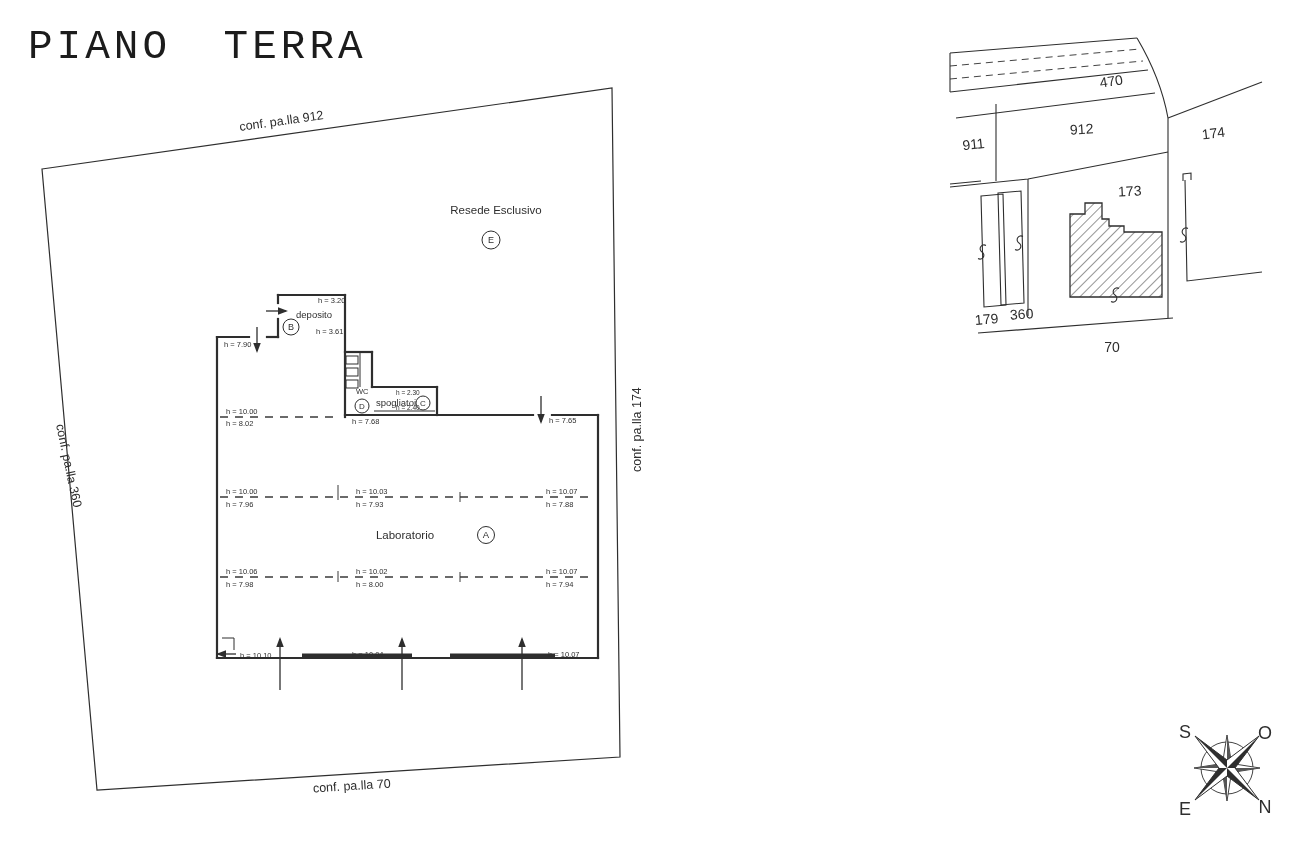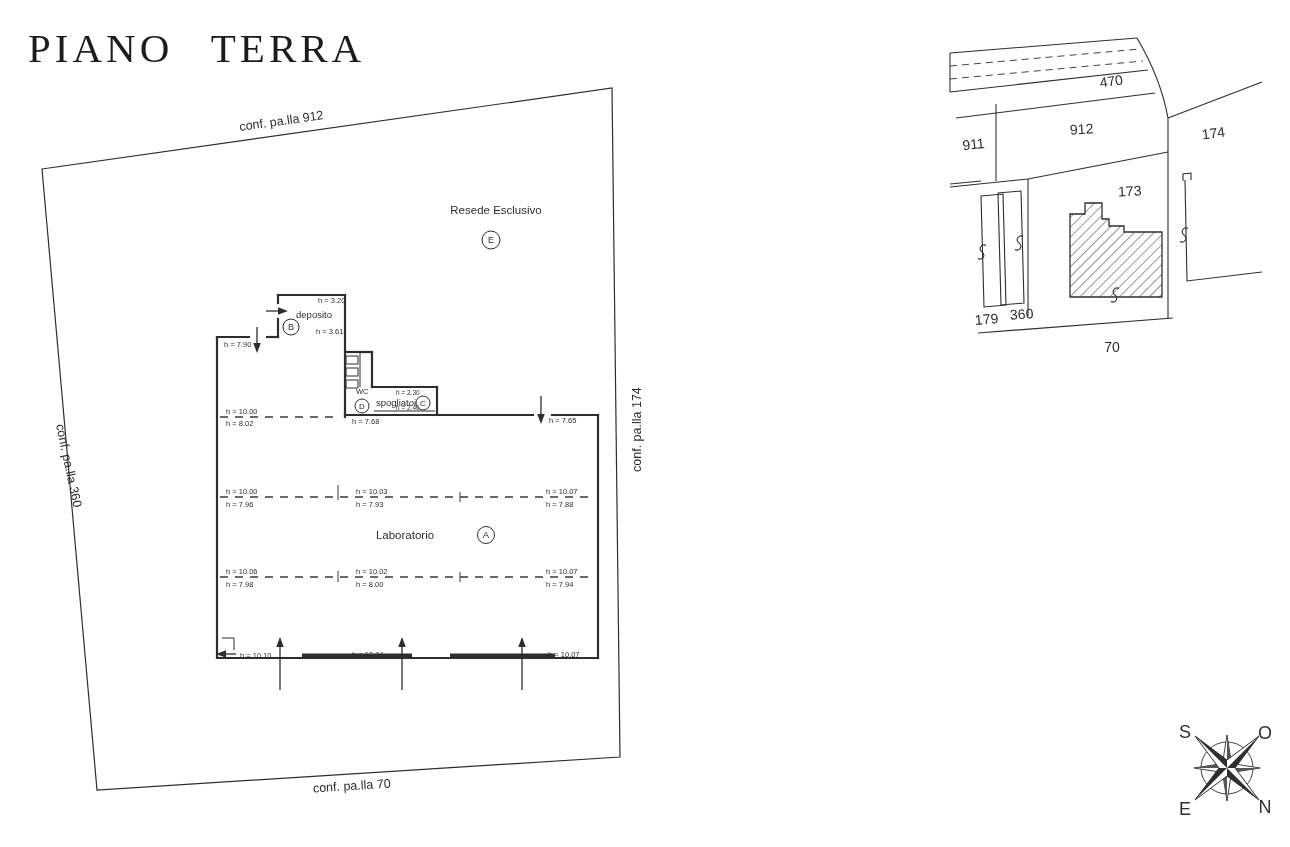--- a/index.html
+++ b/index.html
@@ -3,21 +3,21 @@
 <meta charset="utf-8">
 <style>
   html,body{margin:0;padding:0;background:#e8e8e8;}
   .page{
     position:relative;width:1290px;height:847px;background:#ffffff;
     overflow:hidden;font-family:"Liberation Sans",sans-serif;
   }
   .plan-title{
     position:absolute;left:28px;top:24px;
     font-size:41px;color:#1c1c1c;letter-spacing:4px;word-spacing:24px;
-    font-family:Liberation Serif, serif;
+    font-family:Liberation Mono, monospace;
   }
   svg{position:absolute;left:0;top:0;}
   svg text{fill:#2e2e2e;font-family:"Liberation Sans",sans-serif;}
   .h-lbl{font-size:7.5px;}
   .room-lbl{font-size:9.5px;}
   .big-lbl{font-size:11.5px;}
   .circ-lbl{font-size:9px;}
   .bound-lbl{font-size:12.5px;}
   .parcel-lbl{font-size:14px;}
   .compass-lbl{font-size:18px;}

